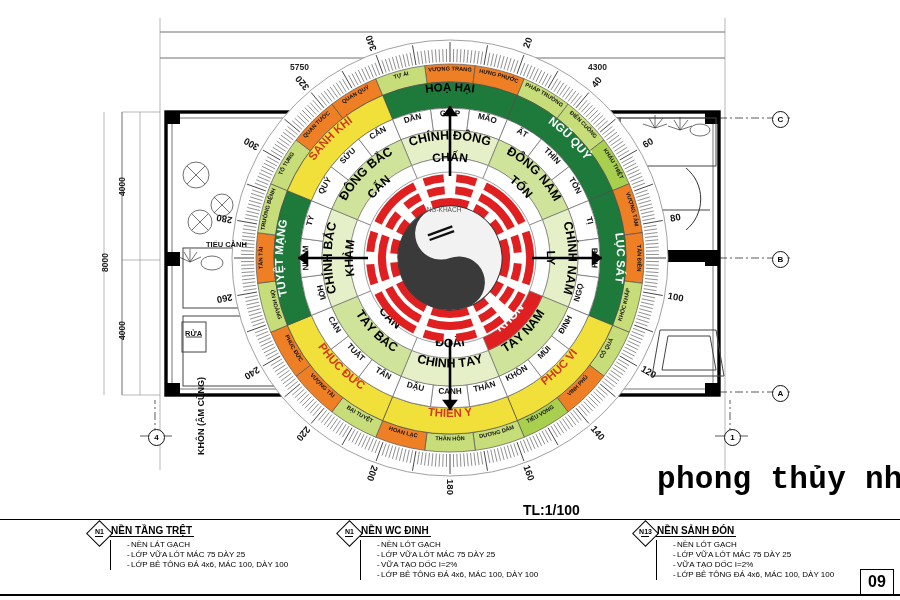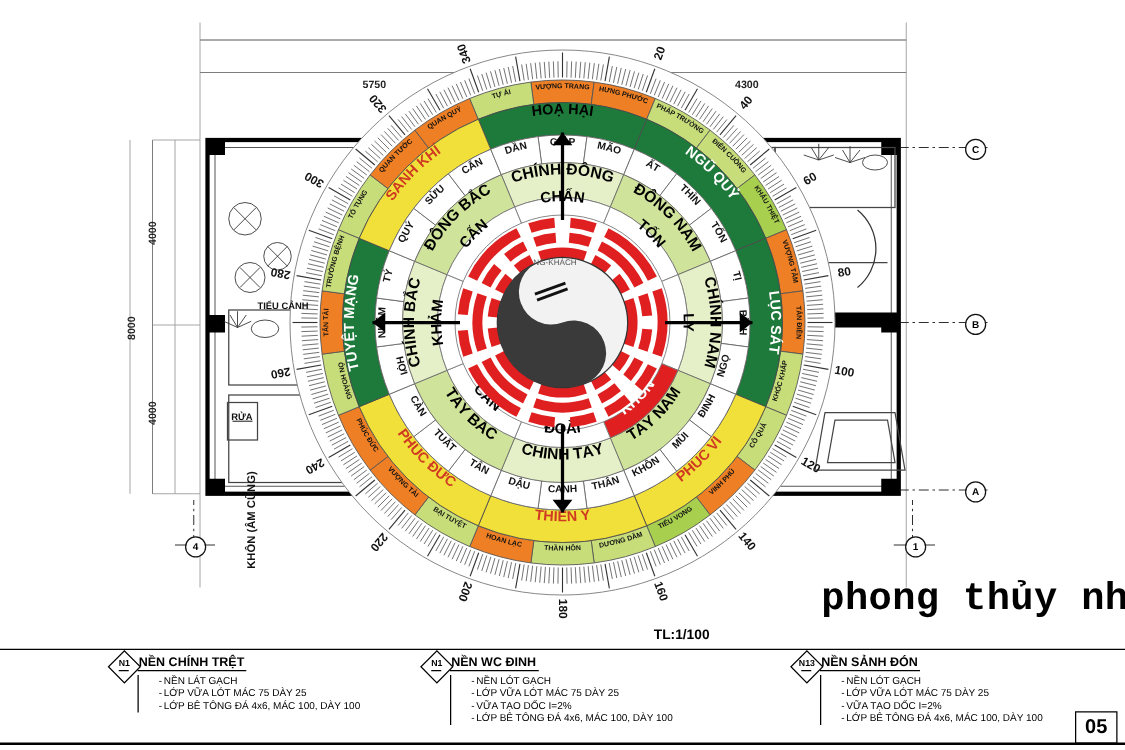--- a/index.html
+++ b/index.html
@@ -5,21 +5,21 @@
   html,body{margin:0;padding:0;background:#fff;}
   body{width:900px;height:600px;overflow:hidden;position:relative;
        font-family:"Liberation Sans", sans-serif;color:#000;}
 
   #stage{position:absolute;left:0;top:0;width:900px;height:600px;background:#fff;}
   svg{position:absolute;left:0;top:0;overflow:visible;}
 
   
   .plan-title{position:absolute;left:296px;top:494px;font-size:21px;font-weight:bold;
       letter-spacing:.4px;white-space:nowrap;}
-  .plan-scale{position:absolute;left:523px;top:502px;font-size:11px;font-weight:bold;}
+  .plan-scale{position:absolute;left:523px;top:502px;font-size:14px;font-weight:bold;}
 
   .brand{position:absolute;left:657px;top:462px;font-family:Liberation Mono, monospace;
       font-weight:bold;font-size:31px;white-space:nowrap;letter-spacing:.3px;}
 
   .legend{position:absolute;font-size:8px;line-height:10px;}
   .legend .lhead{font-weight:bold;font-size:10px;border-bottom:1.4px solid #000;
       display:inline-block;padding:0 2px 0 1px;white-space:nowrap;}
   .legend .lbody{margin-top:3px;padding-left:20px;border-left:1.3px solid #000;}
   .legend .lbody div{white-space:nowrap;position:relative;}
   .legend .lbody div:before{content:"-";position:absolute;left:-4px;}
@@ -827,21 +827,21 @@
   <div class="brand">phong thủy nhà ở</div>
 
   <div class="framebot2"></div>
   <div class="framebot"></div>
 
   <div class="legend" style="left:90px;top:526px;">
     <div class="legend-inner">
       <span class="diamond"></span>
       <span class="dlab">N1</span>
       <span class="dbar"></span>
-      <span class="lhead">NỀN CHÍNH TRỆT</span>
+      <span class="lhead">NỀN TẦNG TRỆT</span>
       <div class="lbody">
         <div>NỀN LÁT GẠCH</div>
         <div>LỚP VỮA LÓT MÁC 75 DÀY 25</div>
         <div>LỚP BÊ TÔNG ĐÁ 4x6, MÁC 100, DÀY 100</div>
       </div>
     </div>
   </div>
 
   <div class="legend" style="left:340px;top:526px;">
     <div class="legend-inner">
@@ -866,14 +866,14 @@
       <span class="lhead">NỀN SẢNH ĐÓN</span>
       <div class="lbody">
         <div>NỀN LÓT GẠCH</div>
         <div>LỚP VỮA LÓT MÁC 75 DÀY 25</div>
         <div>VỮA TẠO DỐC I=2%</div>
         <div>LỚP BÊ TÔNG ĐÁ 4x6, MÁC 100, DÀY 100</div>
       </div>
     </div>
   </div>
 
-  <div class="sheetbox">05</div>
+  <div class="sheetbox">09</div>
 </div>
 
 </body></html>

